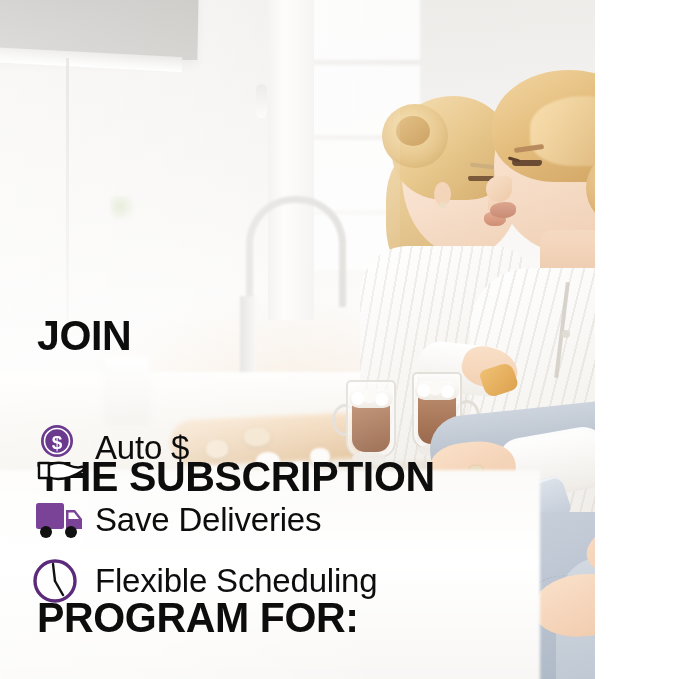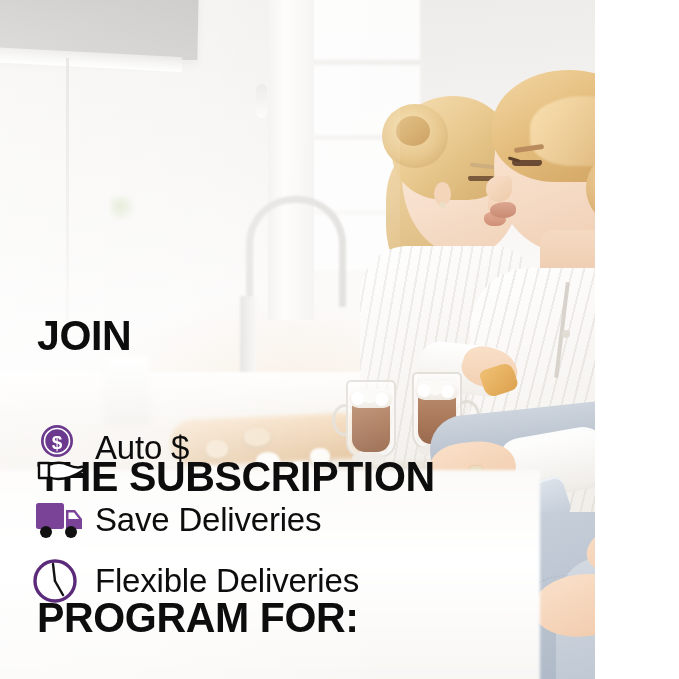--- a/index.html
+++ b/index.html
@@ -602,18 +602,18 @@
       </div>
 
       <div class="feature-row row-clock">
         <span class="feature-icon">
           <svg width="56" height="50" viewBox="0 0 56 50" aria-hidden="true">
             <circle cx="25" cy="25" r="20" fill="none" stroke="#5B2A7A" stroke-width="3.4"></circle>
             <line x1="25" y1="25" x2="23" y2="8" stroke="#111111" stroke-width="2.4" stroke-linecap="round"></line>
             <line x1="25" y1="25" x2="33" y2="39" stroke="#111111" stroke-width="2.4" stroke-linecap="round"></line>
           </svg>
         </span>
-        <span class="feature-label">Flexible Deliveries</span>
+        <span class="feature-label">Flexible Scheduling</span>
       </div>
 
     </div>
   </div>
 </div>
 
 </body></html>

